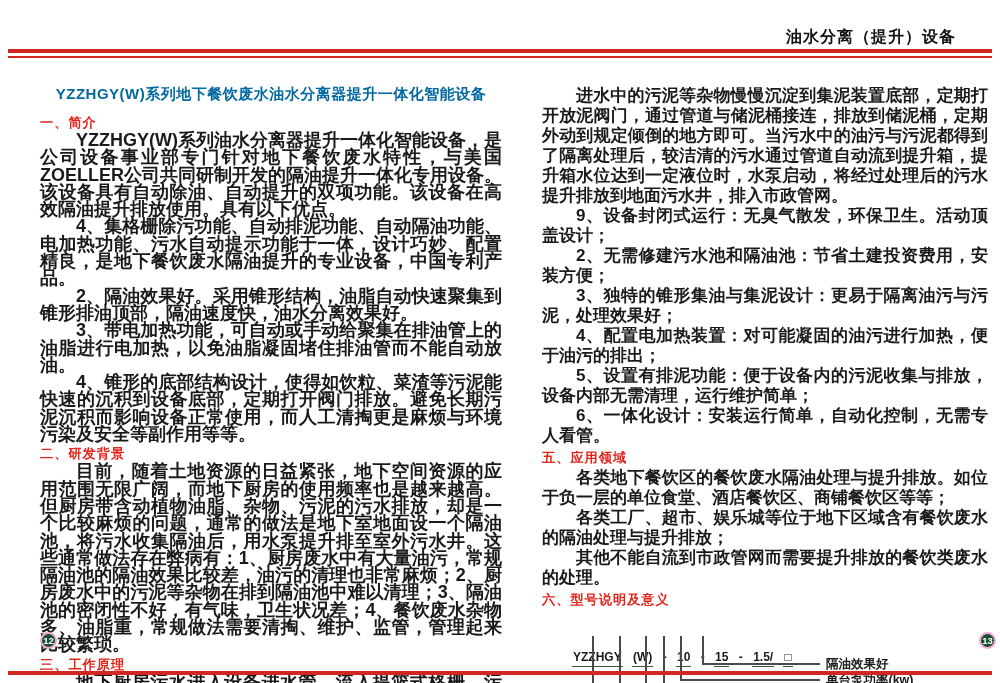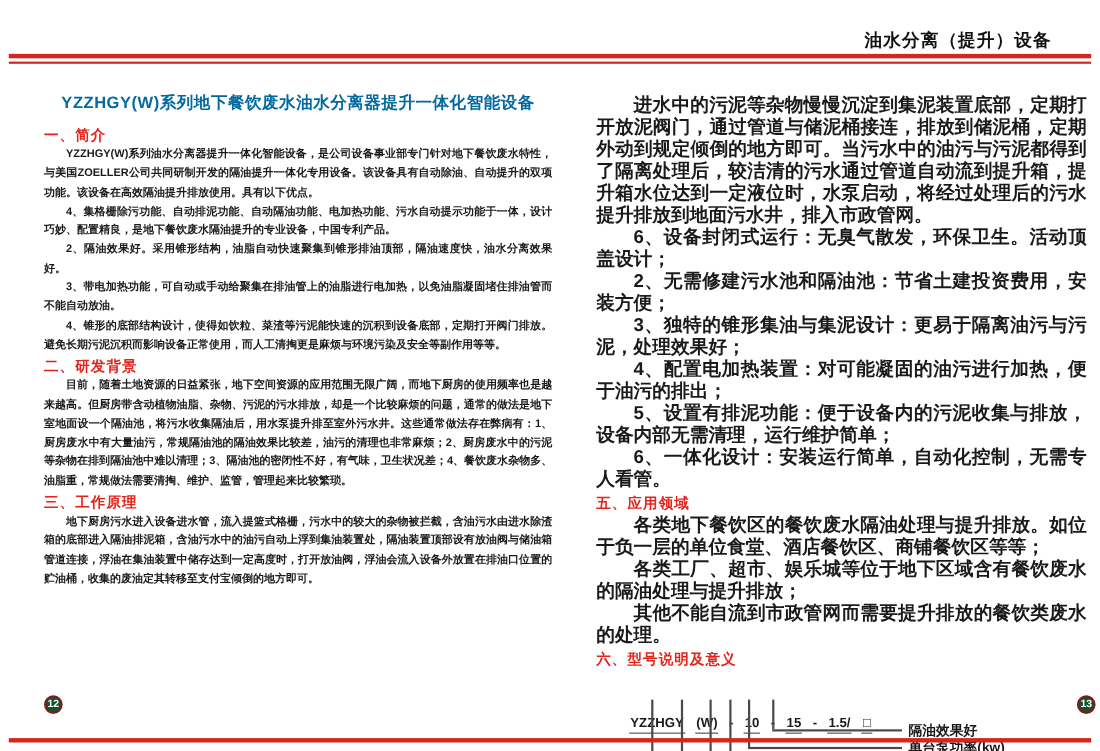--- a/index.html
+++ b/index.html
@@ -22,21 +22,21 @@
   .page-right{position:absolute;left:542px;top:86px;width:446px;}
   .doc-title{
     color:#0369a1;font-weight:bold;font-size:15px;text-align:center;
     letter-spacing:.5px;margin:0 0 10px 0;line-height:20px;
   }
   .sec-head{
     color:#e2241b;font-weight:bold;font-size:13.2px;
     margin:2px 0 1px 0;line-height:17px;letter-spacing:1px;
   }
   .page-left p.body{
-    margin:0;font-size:10px;font-weight:bold;line-height:17.3px;
+    margin:0;font-size:18px;font-weight:bold;line-height:17.3px;
     text-align:justify;text-indent:2em;
   }
   .page-right p.body{
     margin:0;font-size:17px;font-weight:bold;line-height:20px;
     text-align:justify;text-indent:2em;
   }
   .page-right .sec-head{margin:3px 0 2px 0;}
   
   .diagram{position:relative;width:446px;height:160px;margin-top:8px;}
   .model-row{position:absolute;left:30px;top:2px;font-size:12px;font-weight:bold;white-space:nowrap;}
@@ -56,21 +56,21 @@
   .h2{left:121px;top:79px;width:157px;}
   .h3{left:103px;top:95px;width:175px;}
   .h4{left:77px;top:111px;width:201px;}
   .h5{left:50px;top:127px;width:228px;}
   .dlabel{position:absolute;left:284px;font-size:12.5px;font-weight:bold;white-space:nowrap;}
   .dl0{top:40px;} .dl1{top:56px;} .dl2{top:72px;}
   .dl3{top:88px;} .dl4{top:104px;} .dl5{top:120px;text-decoration:underline;}
   
   .page-badge{
     position:absolute;width:17px;height:17px;border-radius:50%;
-    background:#14532d;border:2px solid #7f1d1d;box-sizing:border-box;
+    background:#14532d;border:2px solid #f9a8d4;box-sizing:border-box;
     color:#fff;font-size:9.5px;font-weight:bold;
     display:flex;align-items:center;justify-content:center;line-height:1;
   }
   .badge-left{left:40px;top:632px;}
   .badge-right{left:979px;top:632px;}
 </style>
 </head>
 <body>
 
 <div class="hdr-title">油水分离（提升）设备</div>
@@ -90,21 +90,21 @@
   <div class="sec-head">二、研发背景</div>
   <p class="body">目前，随着土地资源的日益紧张，地下空间资源的应用范围无限广阔，而地下厨房的使用频率也是越来越高。但厨房带含动植物油脂、杂物、污泥的污水排放，却是一个比较麻烦的问题，通常的做法是地下室地面设一个隔油池，将污水收集隔油后，用水泵提升排至室外污水井。这些通常做法存在弊病有：1、厨房废水中有大量油污，常规隔油池的隔油效果比较差，油污的清理也非常麻烦；2、厨房废水中的污泥等杂物在排到隔油池中难以清理；3、隔油池的密闭性不好，有气味，卫生状况差；4、餐饮废水杂物多、油脂重，常规做法需要清掏、维护、监管，管理起来比较繁琐。</p>
 
   <div class="sec-head">三、工作原理</div>
   <p class="body">地下厨房污水进入设备进水管，流入提篮式格栅，污水中的较大的杂物被拦截，含油污水由进水除渣箱的底部进入隔油排泥箱，含油污水中的油污自动上浮到集油装置处，隔油装置顶部设有放油阀与储油箱管道连接，浮油在集油装置中储存达到一定高度时，打开放油阀，浮油会流入设备外放置在排油口位置的贮油桶，收集的废油定其转移至支付宝倾倒的地方即可。</p>
 </div>
 
 <div class="page-right">
   <p class="body">进水中的污泥等杂物慢慢沉淀到集泥装置底部，定期打开放泥阀门，通过管道与储泥桶接连，排放到储泥桶，定期外动到规定倾倒的地方即可。当污水中的油污与污泥都得到了隔离处理后，较洁清的污水通过管道自动流到提升箱，提升箱水位达到一定液位时，水泵启动，将经过处理后的污水提升排放到地面污水井，排入市政管网。</p>
 
-  <p class="body">6、设备封闭式运行：无臭气散发，环保卫生。活动顶盖设计；</p>
+  <p class="body">9、设备封闭式运行：无臭气散发，环保卫生。活动顶盖设计；</p>
   <p class="body">2、无需修建污水池和隔油池：节省土建投资费用，安装方便；</p>
   <p class="body">3、独特的锥形集油与集泥设计：更易于隔离油污与污泥，处理效果好；</p>
   <p class="body">4、配置电加热装置：对可能凝固的油污进行加热，便于油污的排出；</p>
   <p class="body">5、设置有排泥功能：便于设备内的污泥收集与排放，设备内部无需清理，运行维护简单；</p>
   <p class="body">6、一体化设计：安装运行简单，自动化控制，无需专人看管。</p>
 
   <div class="sec-head">五、应用领域</div>
   <p class="body">各类地下餐饮区的餐饮废水隔油处理与提升排放。如位于负一层的单位食堂、酒店餐饮区、商铺餐饮区等等；</p>
   <p class="body">各类工厂、超市、娱乐城等位于地下区域含有餐饮废水的隔油处理与提升排放；</p>
   <p class="body">其他不能自流到市政管网而需要提升排放的餐饮类废水的处理。</p>

